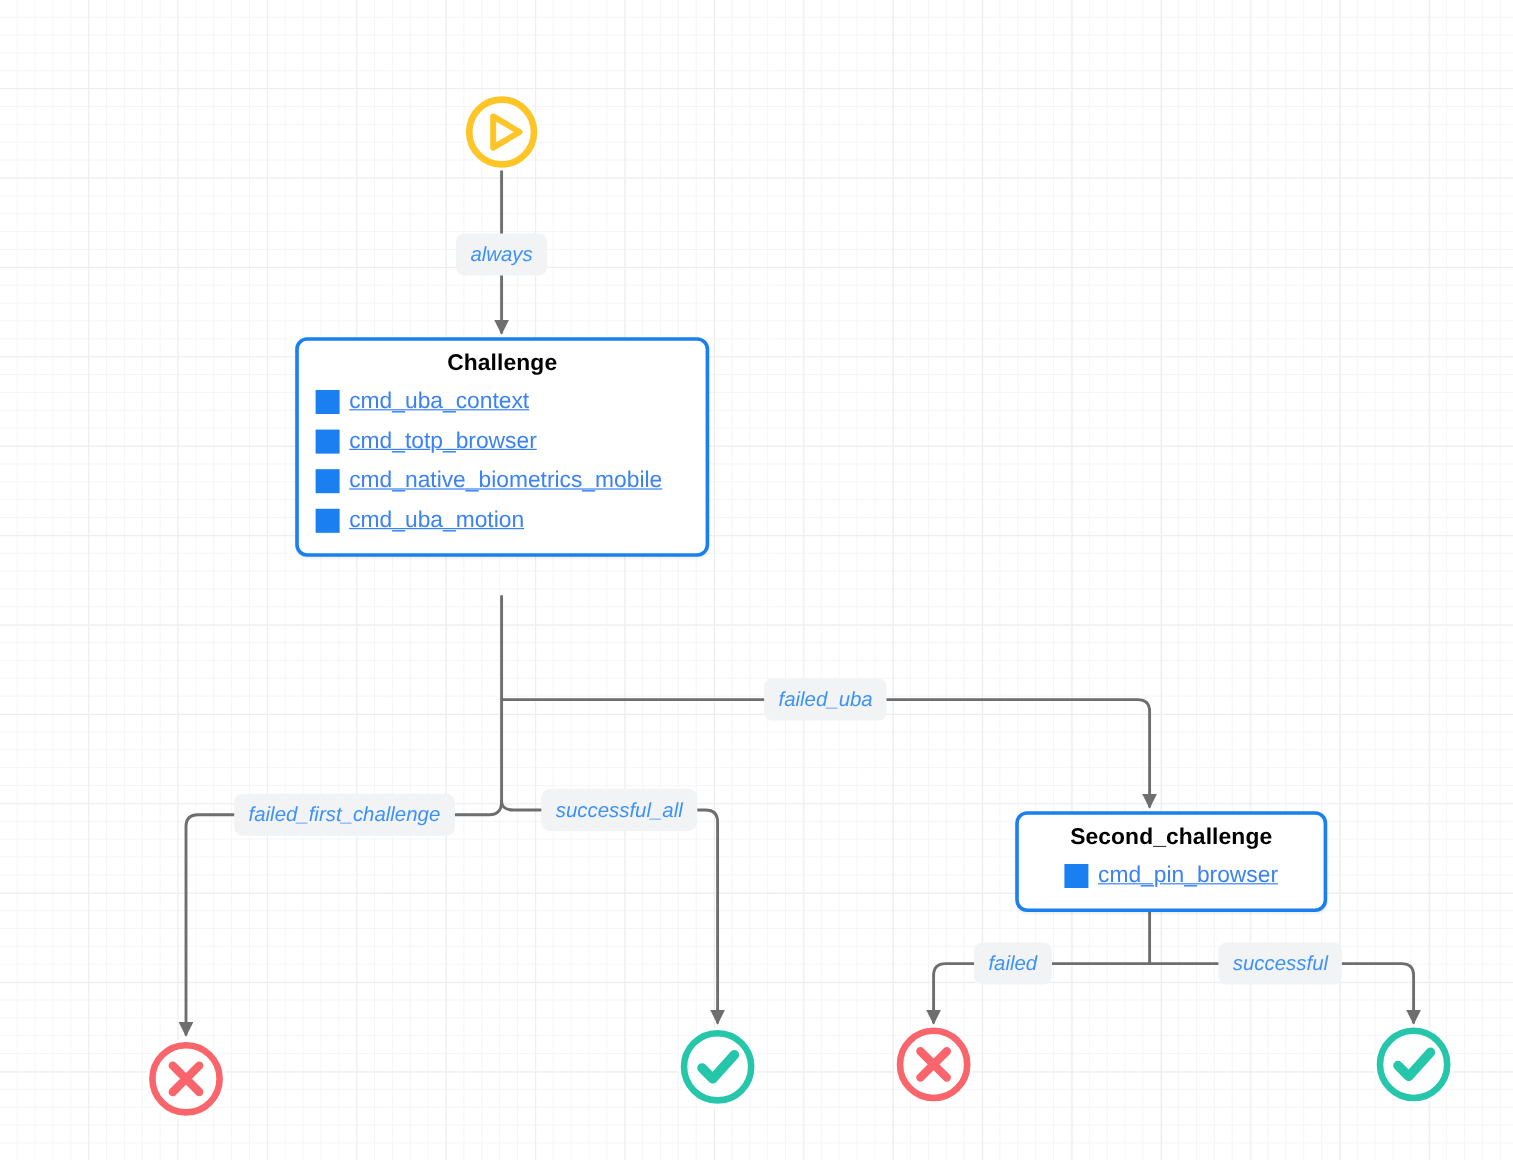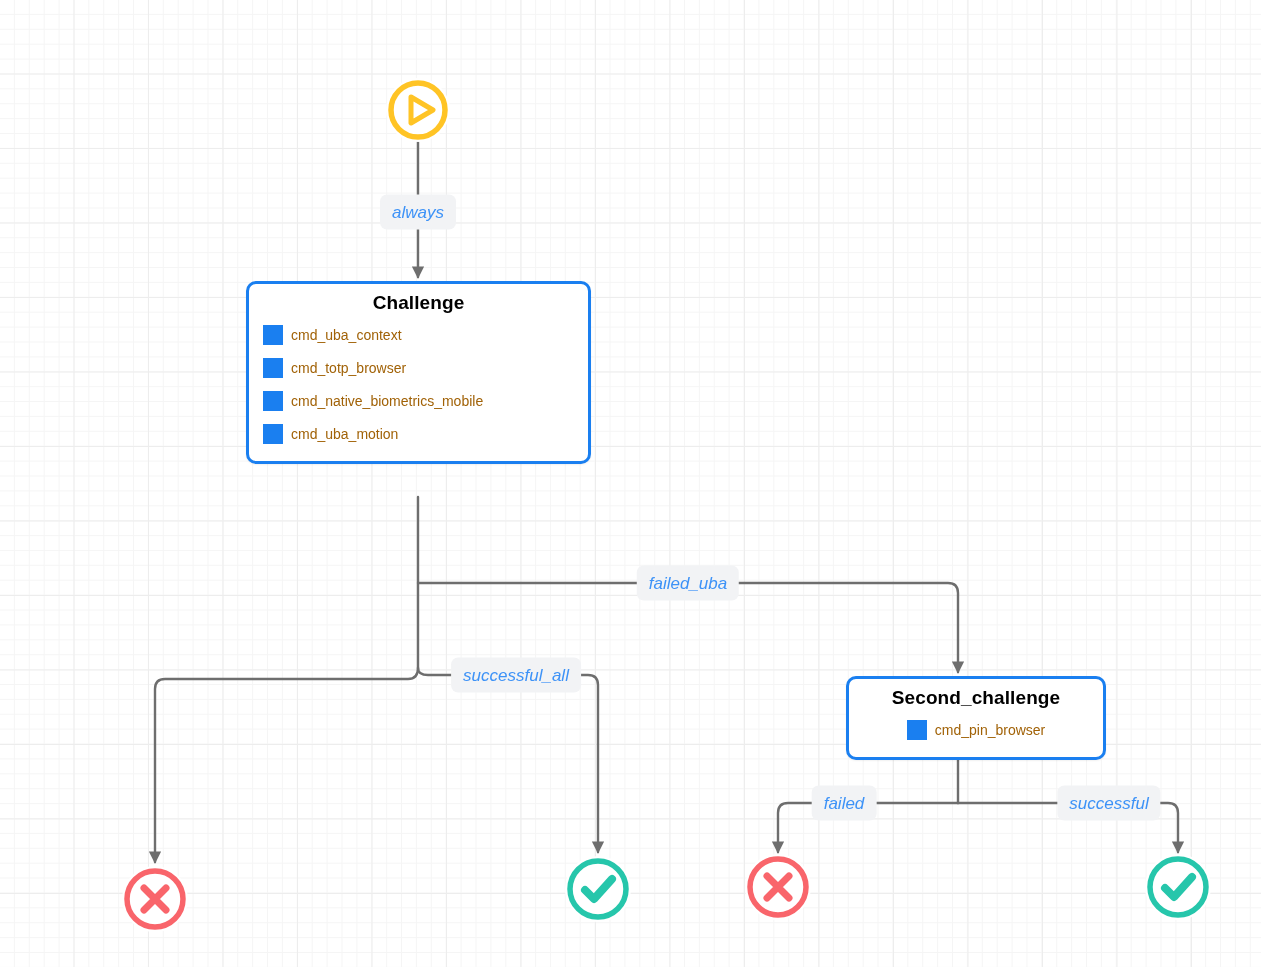--- a/index.html
+++ b/index.html
@@ -80,23 +80,24 @@
 
   .item-swatch {
     width: 20px;
     height: 20px;
     background: #1a7ff0;
     flex: 0 0 auto;
     margin-right: 8px;
   }
 
   .item-label {
-    font-size: 14px;
-    color: #a16207;
+    font-size: 19px;
+    color: #3b82f6;
     line-height: 1;
+    text-decoration: underline;
   }
 
   
   .box-node.compact .box-item {
     justify-content: center;
   }
 
   
   .circle-node {
     position: absolute;
@@ -219,20 +220,21 @@
     <svg width="66" height="66" viewBox="0 0 66 66">
       <circle cx="33" cy="33" r="28" fill="#ffffff" stroke="#26c6ab" stroke-width="5.5"></circle>
       <path d="M 20 34 L 29 43 L 47 23" stroke="#26c6ab" stroke-width="8" stroke-linecap="round" stroke-linejoin="round" fill="none"></path>
     </svg>
   </div>
 
   <div class="edge-label" style="left:418px; top:212px;">always</div>
 
   <div class="edge-label" style="left:688px; top:583px;">failed_uba</div>
 
+  <div class="edge-label" style="left:287px; top:679px;">failed_first_challenge</div>
 
   <div class="edge-label" style="left:516px; top:675px;">successful_all</div>
 
   <div class="edge-label" style="left:844px; top:803px;">failed</div>
 
-  <div class="edge-label" style="left:1109px; top:803px;">successful</div>
+  <div class="edge-label" style="left:1067px; top:803px;">successful</div>
 
 </div>
 
 </body></html>

